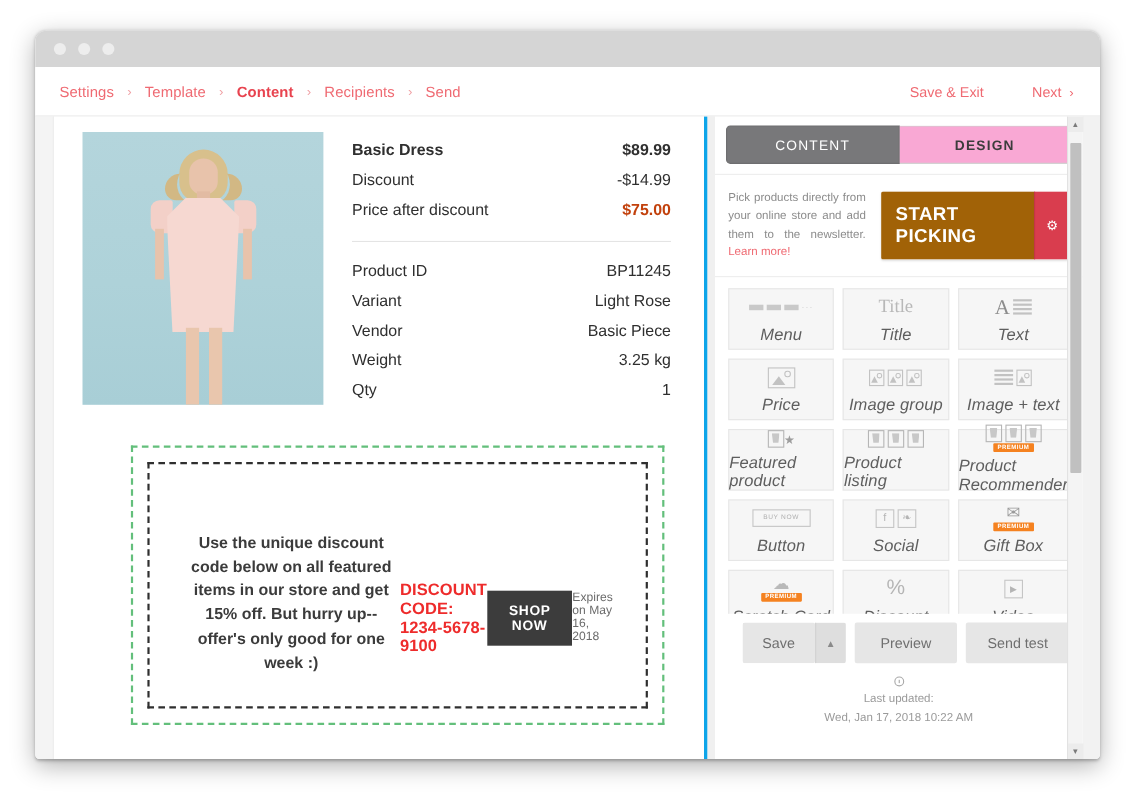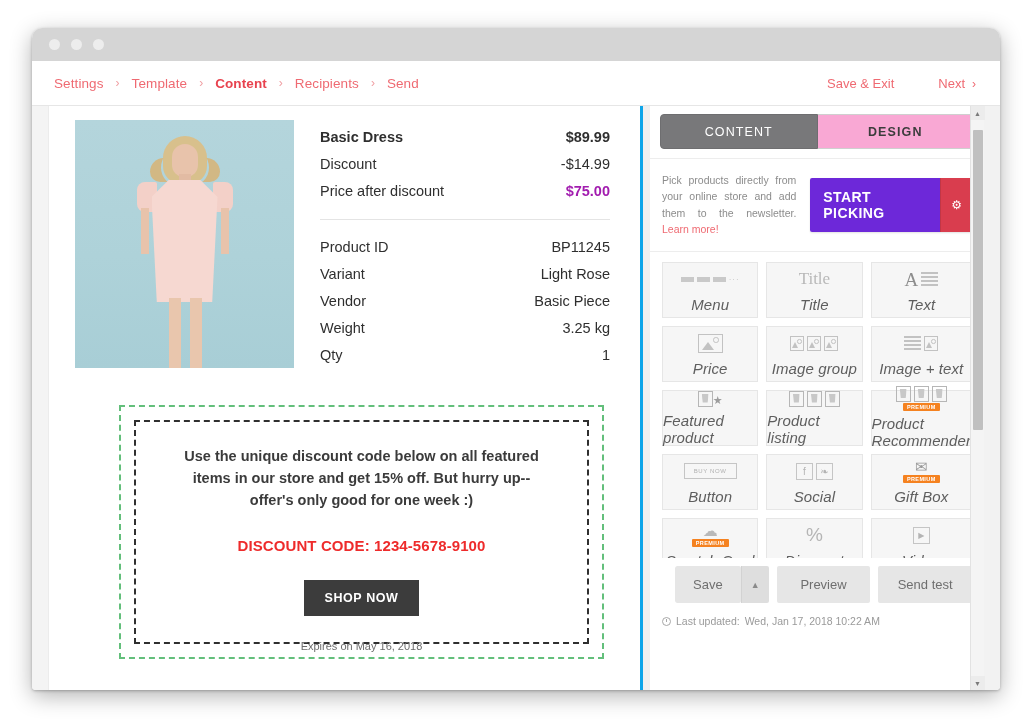--- a/index.html
+++ b/index.html
@@ -110,34 +110,34 @@
   .product-info { flex: 1; padding-left: 26px; padding-top: 4px; }
   .info-sec { padding: 0 0 8px 0; }
   .info-sec.top { border-bottom: 1px solid #e4e4e4; padding-bottom: 14px; }
   .info-sec.bottom { padding-top: 14px; }
   .irow {
     display: flex; justify-content: space-between; align-items: baseline;
     font-size: 14.5px; color: #2f2f2f; padding: 3px 0; line-height: 1.45;
   }
   .irow.head .lbl { font-weight: bold; }
   .irow .val { color: #2f2f2f; }
-  .irow .val.accent { color: #a21caf; font-weight: bold; }
+  .irow .val.accent { color: #c2410c; font-weight: bold; }
   .irow.head .val { font-weight: bold; }
   
   .coupon-outer {
     margin: 28px 6px 0 44px;
     border: 2px dashed #63bf7b;
     padding: 13px;
     height: 254px;
   }
   .coupon-inner {
     border: 2px dashed #2f2f2f;
     height: 100%;
-    display: flex; flex-direction: column; align-items: center;
-    justify-content: center;
+    display: flex; align-items: center;
+    justify-content: space-between;
     padding: 34px 30px 0 30px;
   }
   .coupon-text {
     font-size: 14.5px; font-weight: bold; color: #3b3b3b;
     text-align: center; line-height: 1.5; max-width: 380px;
   }
   .coupon-code {
     margin-top: 26px;
     font-size: 15px; font-weight: bold; color: #ee2b2b; letter-spacing: .1px;
   }
@@ -177,22 +177,22 @@
   .pick-text {
     font-size: 10.5px; color: #8c8c8c; line-height: 1.55;
     text-align: justify; width: 142px;
   }
   .pick-text .link { color: #ef6a72; cursor: pointer; }
   .start-picking {
     display: flex; align-items: stretch; border-radius: 2px; overflow: hidden;
     box-shadow: 0 1px 2px rgba(0,0,0,.12); cursor: pointer;
   }
   .sp-label {
-    background: #6d28d9; color: #ffffff;
-    font-size: 14px; font-weight: bold; letter-spacing: .4px;
+    background: #a16207; color: #ffffff;
+    font-size: 17px; font-weight: bold; letter-spacing: .4px;
     padding: 11px 13px;
   }
   .sp-gear {
     background: #d93d4e; color: #ffffff; padding: 11px 10px;
     border-left: 1px solid #c23645; display: flex; align-items: center;
     font-size: 12px;
   }
   
   .blocks {
     padding: 10px 12px 4px 12px;
@@ -265,21 +265,21 @@
   .save-split { display: flex; border-radius: 2px; overflow: hidden; width: 118px; }
   .save-split .fbtn { flex: 1; }
   .save-caret {
     background: #dedede; color: #8a8a8a; font-size: 9px;
     display: flex; align-items: center; justify-content: center;
     width: 28px; cursor: pointer; border-left: 1px solid #d2d2d2;
   }
   .fbtn.wide { width: 118px; }
   .updated {
     margin-top: 12px; font-size: 10.5px; color: #9a9a9a;
-    display: flex; align-items: center; gap: 5px;
+    display: flex; align-items: center; gap: 5px; flex-direction: column;
   }
   .clock {
     width: 9px; height: 9px; border: 1.2px solid #a8a8a8; border-radius: 50%;
     position: relative; display: inline-block;
   }
   .clock::after {
     content: ''; position: absolute; left: 3px; top: 1.5px;
     width: 1px; height: 3px; background: #a8a8a8;
   }
   

